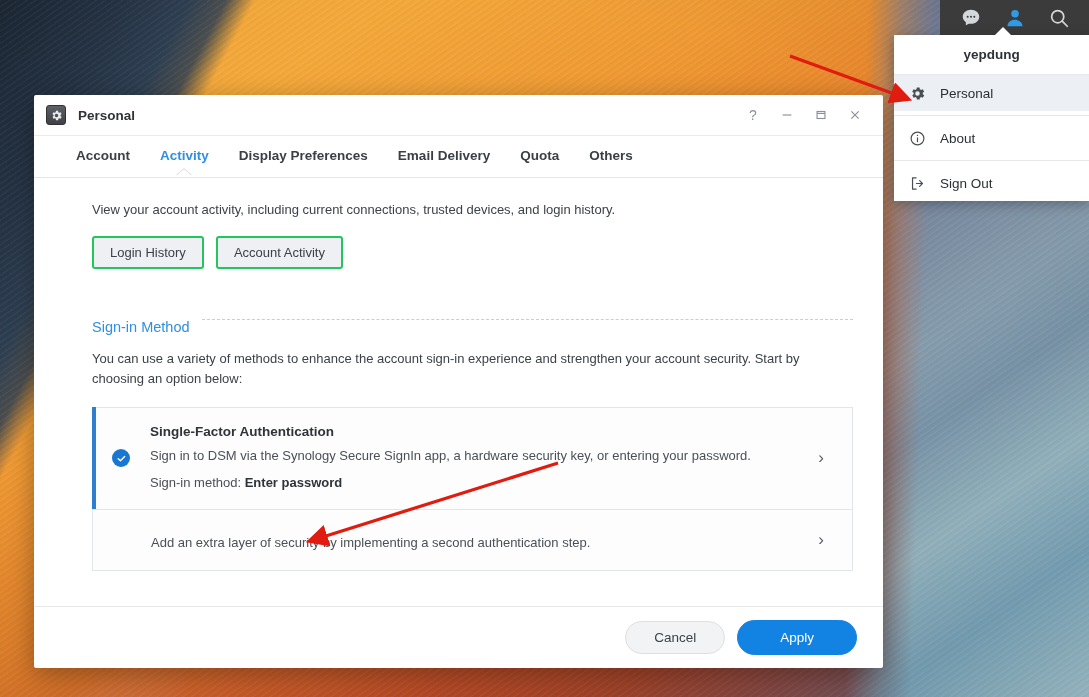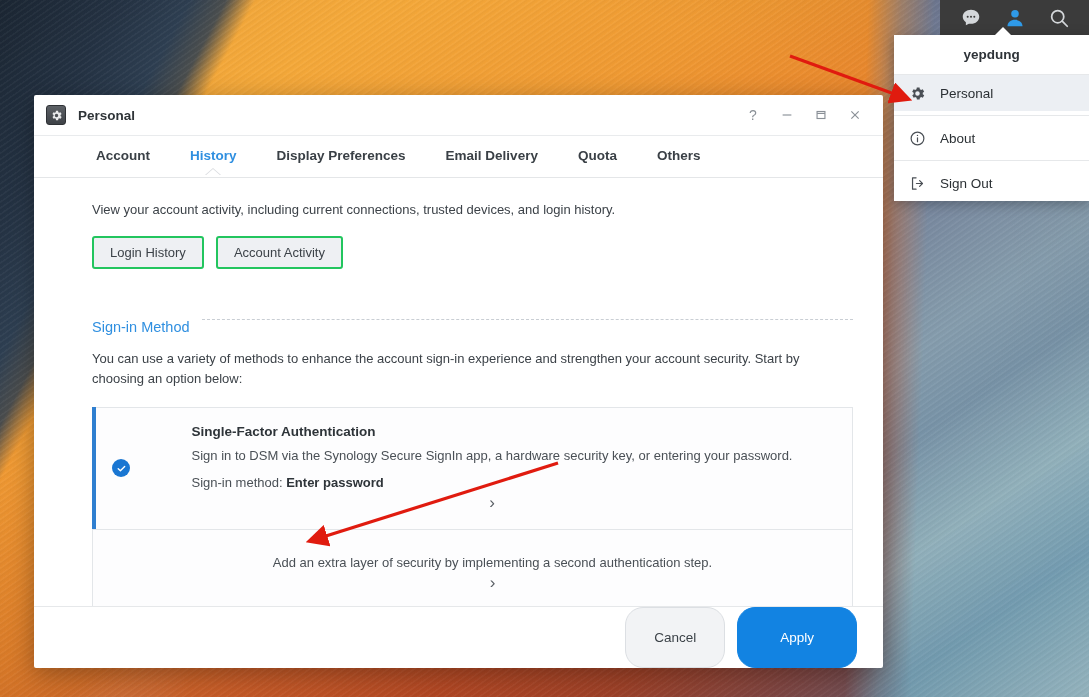--- a/index.html
+++ b/index.html
@@ -164,22 +164,22 @@
   .win-ctrls { margin-left: auto; display:flex; align-items:center; gap: 2px; }
   .win-btn {
     width: 32px; height: 30px; display:flex; align-items:center; justify-content:center;
     color:#8a9097; font-size: 14px; cursor: pointer; user-select:none;
   }
 
   
   .tabbar {
     height: 42px; flex:none;
     display:flex; align-items: flex-start;
-    padding: 12px 0 0 62px;
-    gap: 40px;
+    padding: 12px 0 0 42px;
+    gap: 30px;
     position: relative;
     border-bottom: 1px solid #e4e6e8;
   }
   .tab {
     font-size: 13.5px; font-weight: bold; color:#3a4046;
     cursor:pointer; position: relative; padding-bottom: 12px;
     white-space: nowrap;
   }
   .tab.active { color:#2f8fe0; }
   .tab.active::after {
@@ -212,21 +212,20 @@
   
   .cards { margin-top: 18px; }
   .card {
     position: relative;
     background:#fdfdfe;
     border: 1px solid #e3e6e9;
     min-height: 62px;
     display:flex; align-items:center;
     padding: 16px 18px 16px 58px;
     cursor: pointer;
-    flex-direction: column;
   }
   .card.selected { border-left: none; padding-left: 58px; }
   .card.selected::before {
     content:""; position:absolute; left:0; top:-1px; bottom:-1px; width:4px;
     background:#2f7fd0;
   }
   .card + .card { margin-top: -1px; }
   .card-check {
     position:absolute; left: 20px; top: 50%; transform: translateY(-50%);
     width: 18px; height: 18px; border-radius: 50%;
@@ -237,21 +236,21 @@
   .card-main { flex:1; }
   .card-title { font-size: 13.5px; font-weight: bold; color:#2e3439; }
   .card-line { font-size: 13px; color:#4a5056; line-height:1.55; margin-top: 7px; max-width: 640px; }
   .card-line b { color:#2e3439; }
   .card-chev { width: 26px; flex:none; text-align:center; color:#5b6066; font-size: 17px; }
 
   
   .dlg-footer {
     flex: none; height: 62px;
     border-top: 1px solid #e6e8ea;
-    display:flex; justify-content: flex-end;
+    display:flex; align-items:center; justify-content: flex-end;
     gap: 12px; padding: 0 26px;
   }
   .btn-cancel {
     background:#f2f3f5; border:1px solid #dcdfe3; border-radius: 18px;
     padding: 8px 28px; font-size: 13.5px; color:#3c4248; cursor:pointer;
     font-family: "Liberation Sans", sans-serif;
   }
   .btn-apply {
     background:#1283e2; border:1px solid #1283e2; border-radius: 18px;
     padding: 9px 42px; font-size: 13.5px; color:#ffffff; cursor:pointer;
@@ -364,21 +363,21 @@
           <svg width="14" height="14" viewBox="0 0 16 16">
               <line x1="3.8" y1="3.8" x2="12.2" y2="12.2" stroke="#8a9097" stroke-width="1.3"></line>
               <line x1="12.2" y1="3.8" x2="3.8" y2="12.2" stroke="#8a9097" stroke-width="1.3"></line>
             </svg>
         </div>
       </div>
     </div>
 
     <div class="tabbar">
       <div class="tab">Account</div>
-      <div class="tab active">History</div>
+      <div class="tab active">Activity</div>
       <div class="tab">Display Preferences</div>
       <div class="tab">Email Delivery</div>
       <div class="tab">Quota</div>
       <div class="tab">Others</div>
     </div>
 
     <div class="dlg-body">
 
       <div class="lead-text">View your account activity, including current connections, trusted devices, and login history.</div>
 

